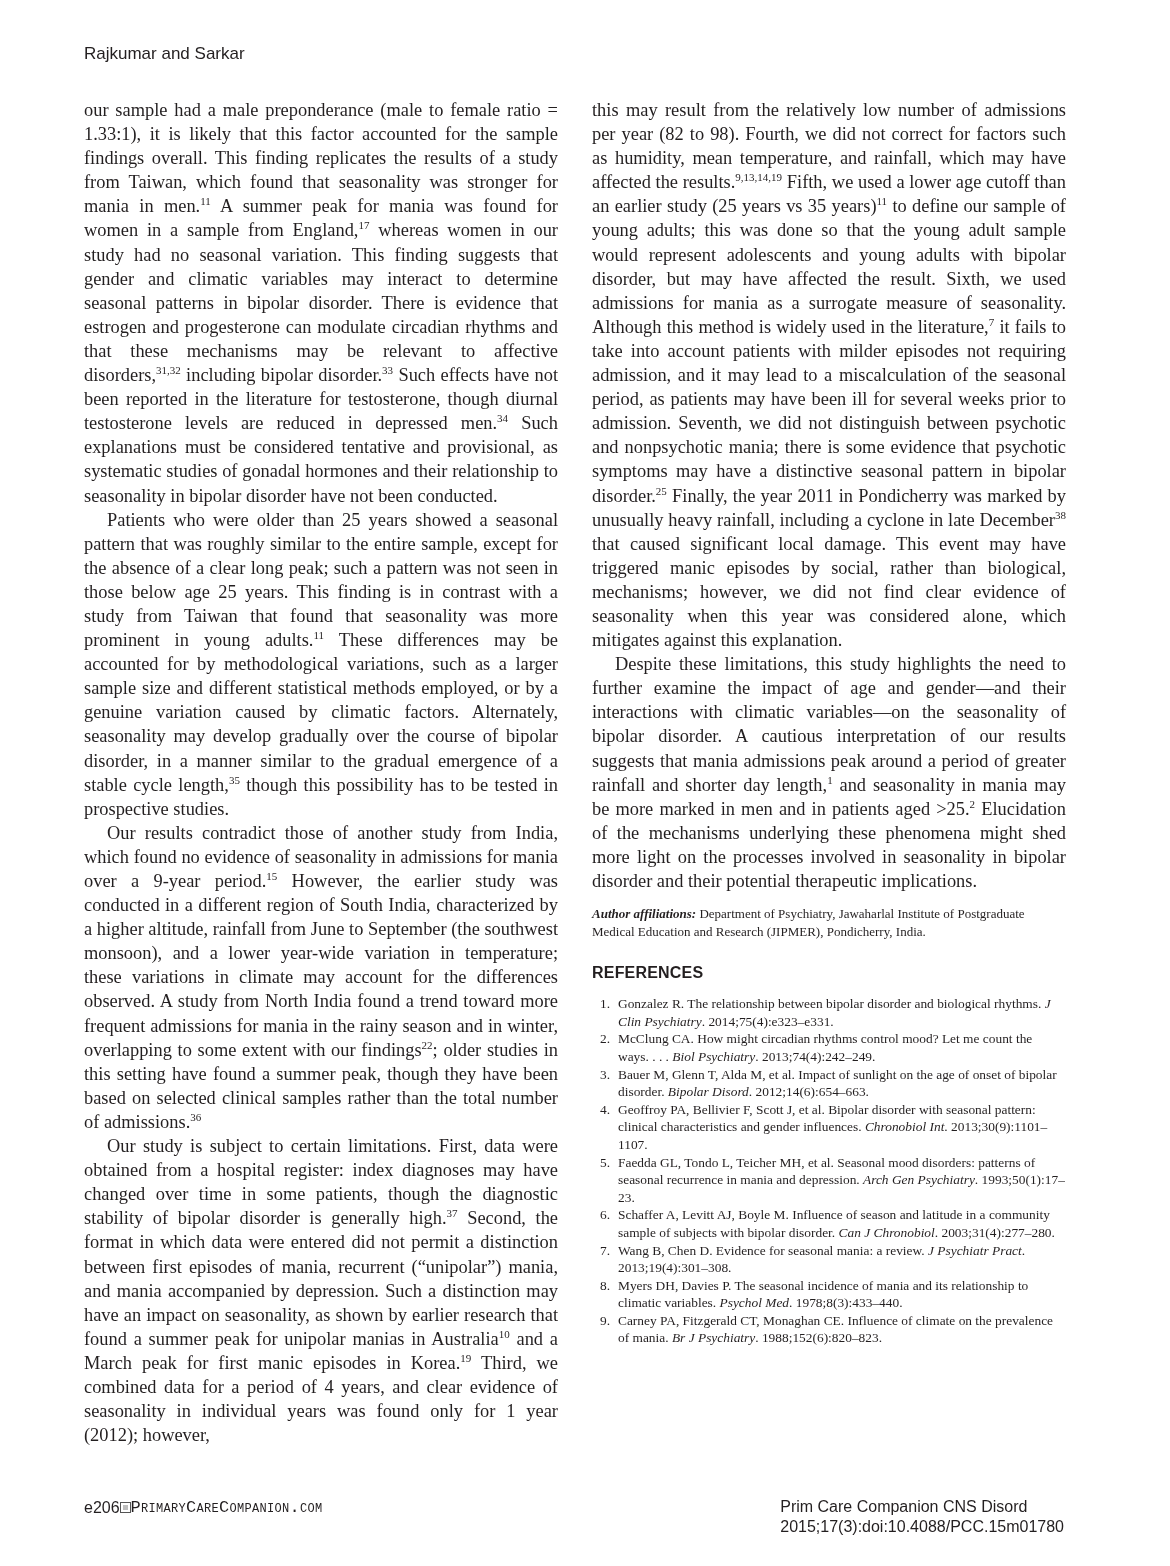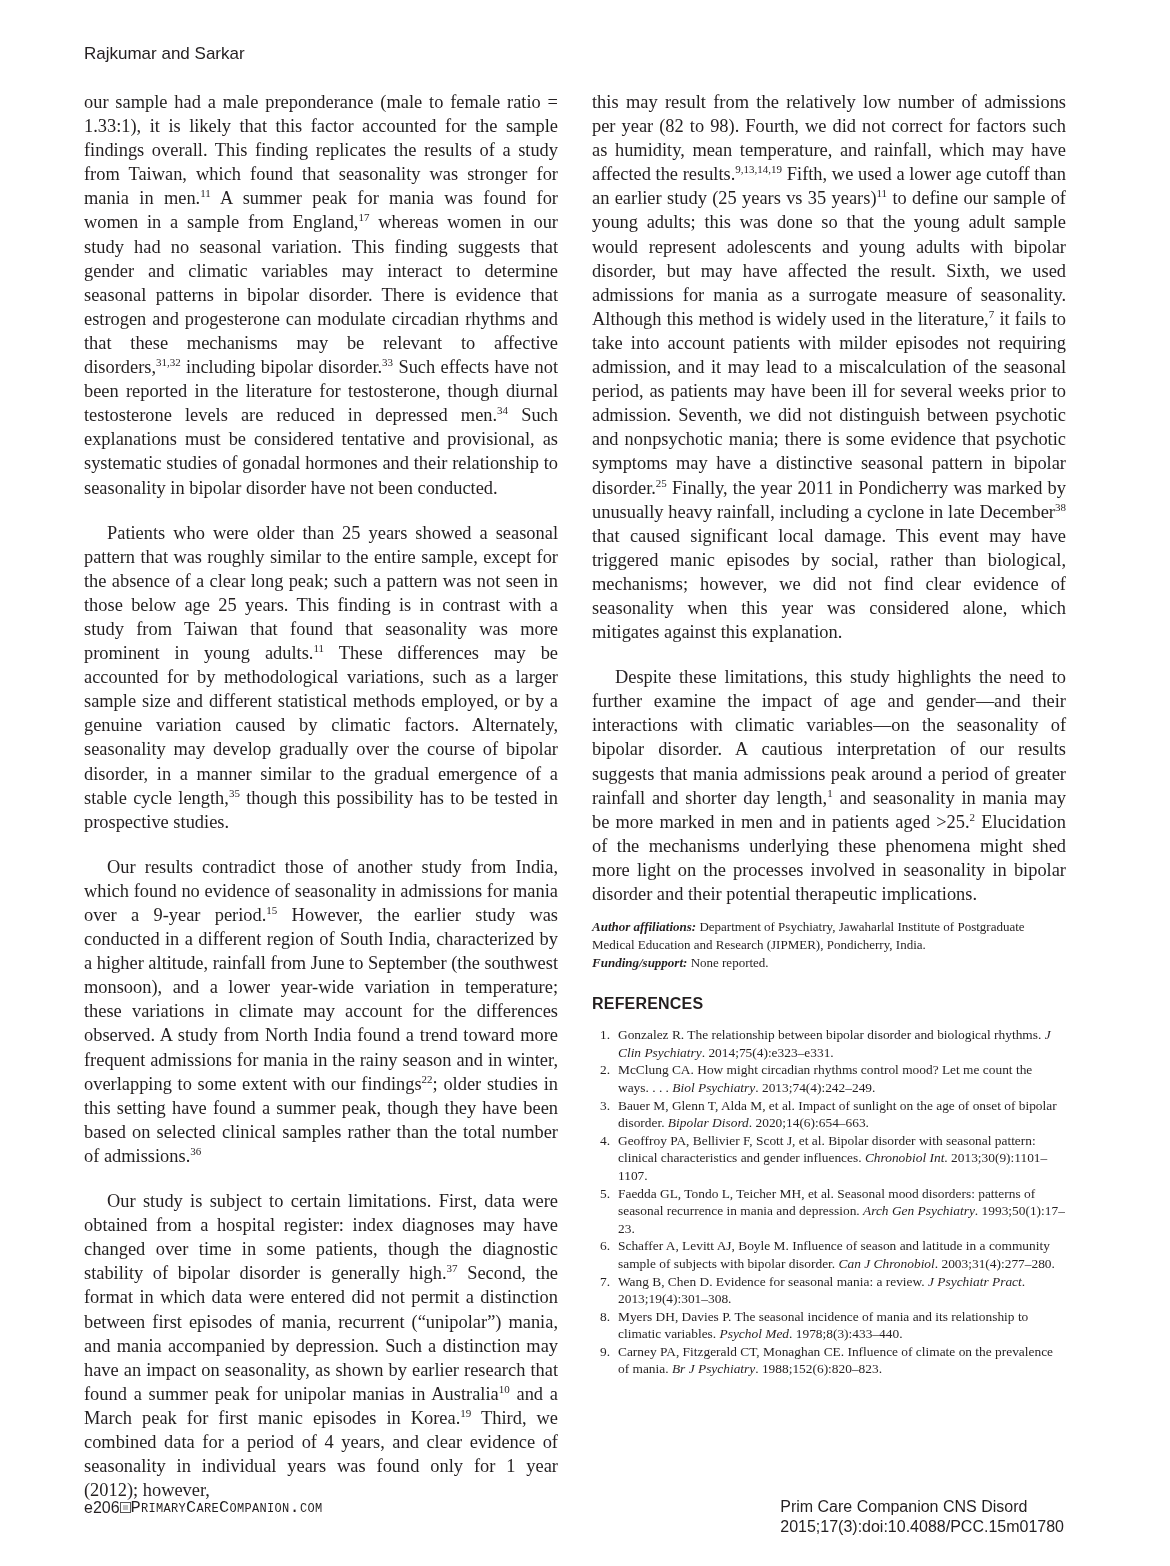--- a/index.html
+++ b/index.html
@@ -2,28 +2,28 @@
 <html><head>
 <meta charset="utf-8">
 <style>
   html, body { margin: 0; padding: 0; background: #ffffff; }
   body { width: 1170px; height: 1566px; position: relative; overflow: hidden; color: #231f20; }
   .running-head {
     position: absolute; left: 84px; top: 44px;
     font-family: "Liberation Sans", sans-serif; font-size: 17px; color: #231f20;
   }
   .col {
-    position: absolute; top: 90px; width: 474px;
+    position: absolute; top: 98px; width: 474px;
     font-family: "Liberation Serif", serif; font-size: 18.4px; line-height: 24.1px;
     text-align: justify; hyphens: manual;
   }
   .col.left { left: 84px; }
   .col.right { left: 592px; width: 474px; }
   .col p { margin: 0; }
-  .col p.indent { text-indent: 23px; margin-top: 21px; }
+  .col p.indent { text-indent: 23px; }
   sup { font-size: 11px; line-height: 0; vertical-align: 7px; }
   .aff {
     margin-top: 12px; font-size: 13px; line-height: 18px; text-align: left;
   }
   .aff .label { font-weight: bold; font-style: italic; }
   .refs-title {
     font-family: "Liberation Sans", sans-serif; font-weight: bold; font-size: 16px;
     margin: 20px 0 10px 0; letter-spacing: 0.2px;
   }
   ol.refs {
@@ -61,28 +61,27 @@
   <p class="indent"><span>Our results contradict those of another study from India, which found no evidence of seasonality in admissions for mania over a 9-year period.</span><sup>15</sup><span> However, the earlier study was conducted in a different region of South India, characterized by a higher altitude, rainfall from June to September (the southwest monsoon), and a lower year-wide variation in temperature; these variations in climate may account for the differences observed. A study from North India found a trend toward more frequent admissions for mania in the rainy season and in winter, overlapping to some extent with our findings</span><sup>22</sup><span>; older studies in this setting have found a summer peak, though they have been based on selected clinical samples rather than the total number of admissions.</span><sup>36</sup></p>
   <p class="indent"><span>Our study is subject to certain limitations. First, data were obtained from a hospital register: index diagnoses may have changed over time in some patients, though the diagnostic stability of bipolar disorder is generally high.</span><sup>37</sup><span> Second, the format in which data were entered did not permit a distinction between first episodes of mania, recurrent (“unipolar”) mania, and mania accompanied by depression. Such a distinction may have an impact on seasonality, as shown by earlier research that found a summer peak for unipolar manias in Australia</span><sup>10</sup><span> and a March peak for first manic episodes in Korea.</span><sup>19</sup><span> Third, we combined data for a period of 4 years, and clear evidence of seasonality in individual years was found only for 1 year (2012); however,</span></p>
 </div>
 
 <div class="col right">
   <p><span>this may result from the relatively low number of admissions per year (82 to 98). Fourth, we did not correct for factors such as humidity, mean temperature, and rainfall, which may have affected the results.</span><sup>9,13,14,19</sup><span> Fifth, we used a lower age cutoff than an earlier study (25 years vs 35 years)</span><sup>11</sup><span> to define our sample of young adults; this was done so that the young adult sample would represent adolescents and young adults with bipolar disorder, but may have affected the result. Sixth, we used admissions for mania as a surrogate measure of seasonality. Although this method is widely used in the literature,</span><sup>7</sup><span> it fails to take into account patients with milder episodes not requiring admission, and it may lead to a miscalculation of the seasonal period, as patients may have been ill for several weeks prior to admission. Seventh, we did not distinguish between psychotic and nonpsychotic mania; there is some evidence that psychotic symptoms may have a distinctive seasonal pattern in bipolar disorder.</span><sup>25</sup><span> Finally, the year 2011 in Pondicherry was marked by unusually heavy rainfall, including a cyclone in late December</span><sup>38</sup><span> that caused significant local damage. This event may have triggered manic episodes by social, rather than biological, mechanisms; however, we did not find clear evidence of seasonality when this year was considered alone, which mitigates against this explanation.</span></p>
   <p class="indent"><span>Despite these limitations, this study highlights the need to further examine the impact of age and gender—and their interactions with climatic variables—on the seasonality of bipolar disorder. A cautious interpretation of our results suggests that mania admissions peak around a period of greater rainfall and shorter day length,</span><sup>1</sup><span> and seasonality in mania may be more marked in men and in patients aged &gt;25.</span><sup>2</sup><span> Elucidation of the mechanisms underlying these phenomena might shed more light on the processes involved in seasonality in bipolar disorder and their potential therapeutic implications.</span></p>
 
   <div class="aff">
     <div><span class="label">Author affiliations:</span><span> Department of Psychiatry, Jawaharlal Institute of Postgraduate Medical Education and Research (JIPMER), Pondicherry, India.</span></div>
-    <div><span class="label">Funding/support:</span><span> None reported.</span></div>
   </div>
 
   <div class="refs-title">REFERENCES</div>
   <ol class="refs" id="refs">
       <li><span class="num">1.</span><span>Gonzalez R. The relationship between bipolar disorder and biological rhythms. </span><i>J Clin Psychiatry</i><span>. 2014;75(4):e323–e331.</span></li>
       <li><span class="num">2.</span><span>McClung CA. How might circadian rhythms control mood? Let me count the ways. . . . </span><i>Biol Psychiatry</i><span>. 2013;74(4):242–249.</span></li>
-      <li><span class="num">3.</span><span>Bauer M, Glenn T, Alda M, et al. Impact of sunlight on the age of onset of bipolar disorder. </span><i>Bipolar Disord</i><span>. 2020;14(6):654–663.</span></li>
+      <li><span class="num">3.</span><span>Bauer M, Glenn T, Alda M, et al. Impact of sunlight on the age of onset of bipolar disorder. </span><i>Bipolar Disord</i><span>. 2012;14(6):654–663.</span></li>
       <li><span class="num">4.</span><span>Geoffroy PA, Bellivier F, Scott J, et al. Bipolar disorder with seasonal pattern: clinical characteristics and gender influences. </span><i>Chronobiol Int</i><span>. 2013;30(9):1101–1107.</span></li>
       <li><span class="num">5.</span><span>Faedda GL, Tondo L, Teicher MH, et al. Seasonal mood disorders: patterns of seasonal recurrence in mania and depression. </span><i>Arch Gen Psychiatry</i><span>. 1993;50(1):17–23.</span></li>
       <li><span class="num">6.</span><span>Schaffer A, Levitt AJ, Boyle M. Influence of season and latitude in a community sample of subjects with bipolar disorder. </span><i>Can J Chronobiol</i><span>. 2003;31(4):277–280.</span></li>
       <li><span class="num">7.</span><span>Wang B, Chen D. Evidence for seasonal mania: a review. </span><i>J Psychiatr Pract</i><span>. 2013;19(4):301–308.</span></li>
       <li><span class="num">8.</span><span>Myers DH, Davies P. The seasonal incidence of mania and its relationship to climatic variables. </span><i>Psychol Med</i><span>. 1978;8(3):433–440.</span></li>
       <li><span class="num">9.</span><span>Carney PA, Fitzgerald CT, Monaghan CE. Influence of climate on the prevalence of mania. </span><i>Br J Psychiatry</i><span>. 1988;152(6):820–823.</span></li>
     </ol>
 </div>
 
 <div class="footer-left">

